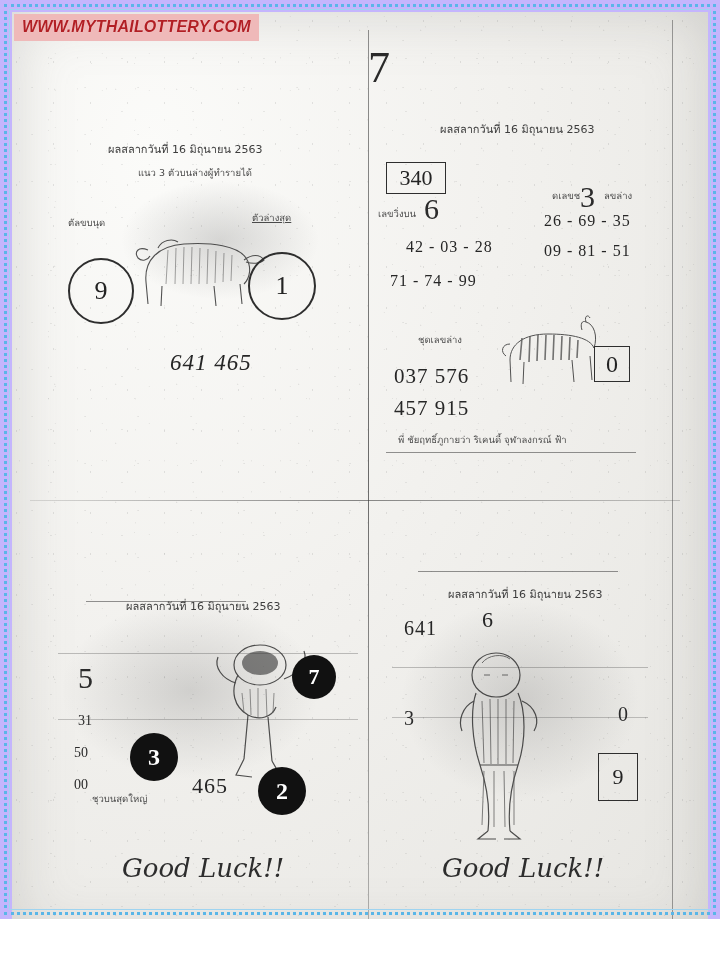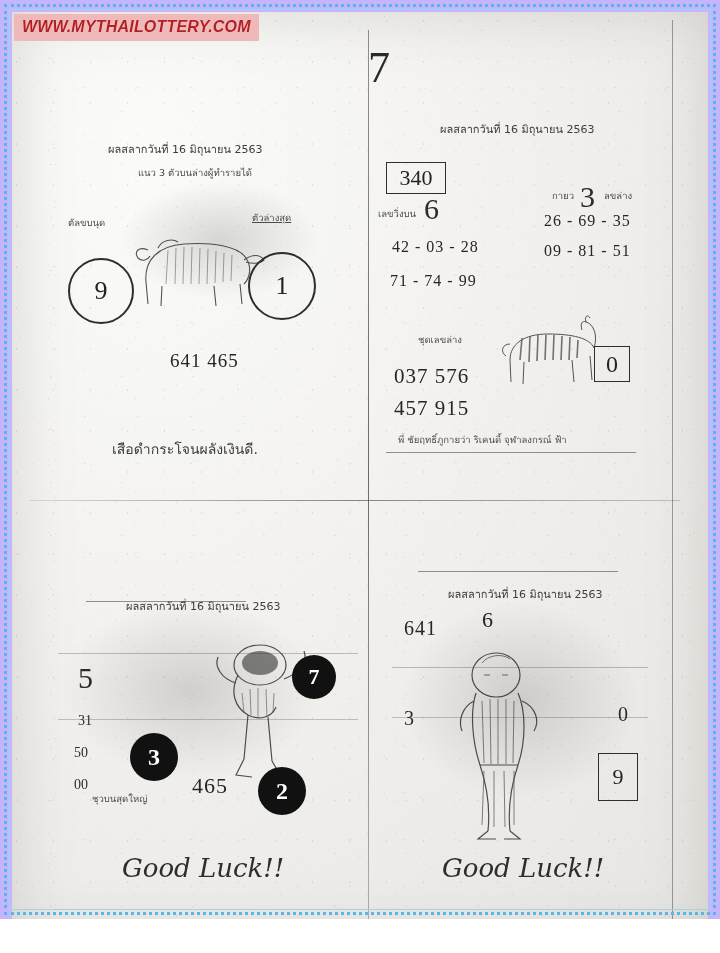--- a/index.html
+++ b/index.html
@@ -266,44 +266,43 @@
       </g>
       <g fill="none" stroke="#3a3a3a" stroke-width="0.7" opacity="0.8">
         <path d="M40,30 L38,64 M48,28 L47,64 M56,27 L55,64 M64,27 L63,64 M72,28 L71,64 M80,29 L79,64 M88,31 L87,63 M96,33 L95,62 M104,35 L103,61"></path>
       </g>
     </svg>
 
     <div class="circle-num" style="left:38px; top:228px; width:62px; height:62px;">9</div>
 
     <div class="circle-num" style="left:218px; top:222px; width:64px; height:64px;">1</div>
 
-    <div class="num-row" style="left:140px; top:320px; font-size:19px;">641  465</div>
-
-    <div class="ink thai-small" style="left:82px; top:408px; font-size:14px;">เสือดำกระโจนผลังเงินดี.</div>
+    <div class="num-row" style="left:140px; top:320px; font-size:23px;font-style:italic;">641  465</div>
+
   </div>
 
   <div class="quad" id="quad-tr">
 
     <div class="big7" style="left:-4px; top:12px;">7</div>
 
     <div class="ink thai-small" style="left:68px; top:90px;">ผลสลากวันที่ 16 มิถุนายน 2563</div>
 
     <div class="box-num" style="left:14px; top:132px; width:58px; height:30px; font-size:22px;">340</div>
 
     <div class="ink thai-tiny" style="left:6px; top:176px;">เลขวิ่งบน</div>
 
     <div class="ink" style="left:52px; top:162px; font-size:30px;">6</div>
 
-    <div class="ink thai-tiny" style="left:180px; top:158px;">กายว</div>
+    <div class="ink thai-tiny" style="left:180px; top:158px;">ดเลขช</div>
 
     <div class="ink" style="left:208px; top:150px; font-size:30px;">3</div>
 
     <div class="ink thai-tiny" style="left:232px; top:158px;">ลขล่าง</div>
 
-    <div class="num-row" style="left:20px; top:208px; font-size:16px;">42 - 03 - 28</div>
+    <div class="num-row" style="left:34px; top:208px; font-size:16px;">42 - 03 - 28</div>
     <div class="num-row" style="left:18px; top:242px; font-size:16px;">71 - 74 - 99</div>
 
     <div class="num-row" style="left:172px; top:182px; font-size:16px;">26 - 69 - 35</div>
     <div class="num-row" style="left:172px; top:212px; font-size:16px;">09 - 81 - 51</div>
 
     <div class="ink thai-tiny" style="left:46px; top:302px;">ชุดเลขล่าง</div>
 
     <svg class="sketch" style="left:126px; top:280px;" width="110" height="80" viewBox="0 0 110 80">
       <g fill="none" stroke="#2e2e2e" stroke-width="1">
         <path d="M12,50 C12,34 26,24 50,24 C74,24 92,28 96,38"></path>

